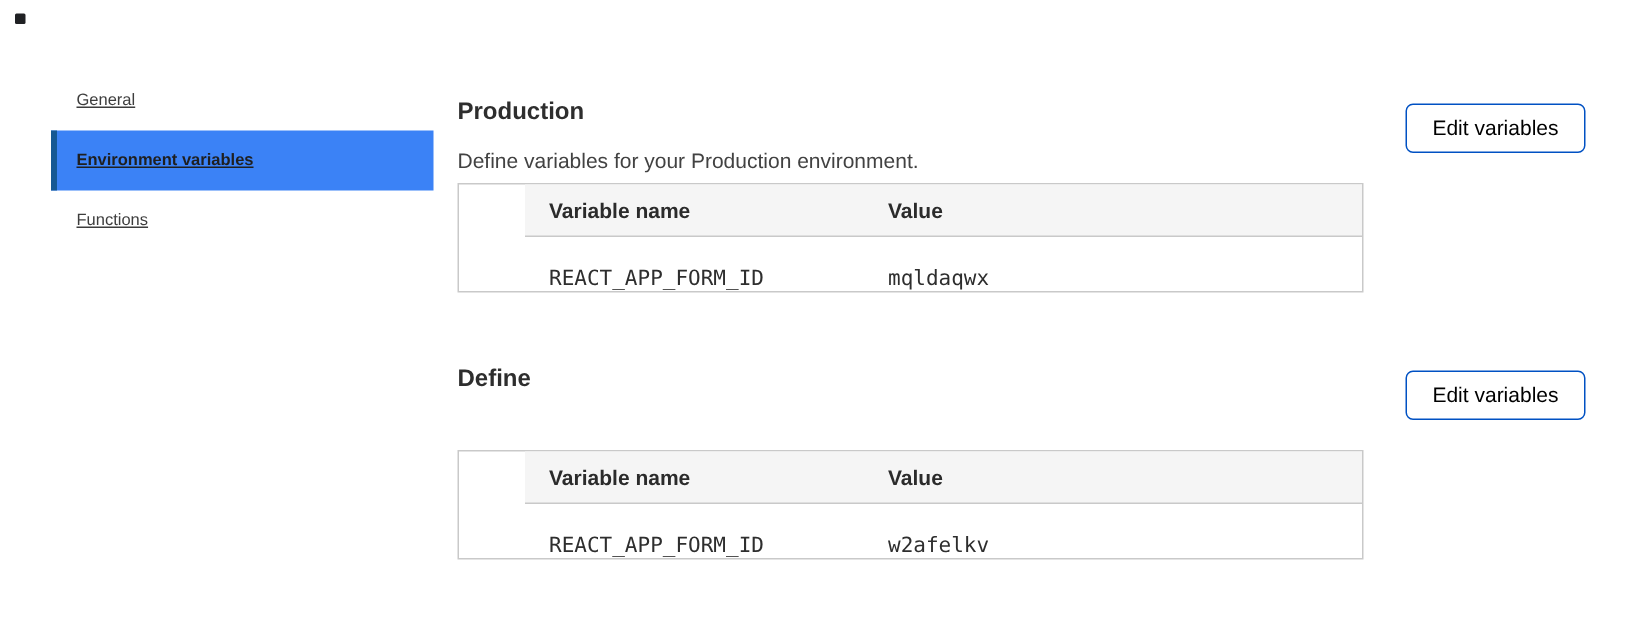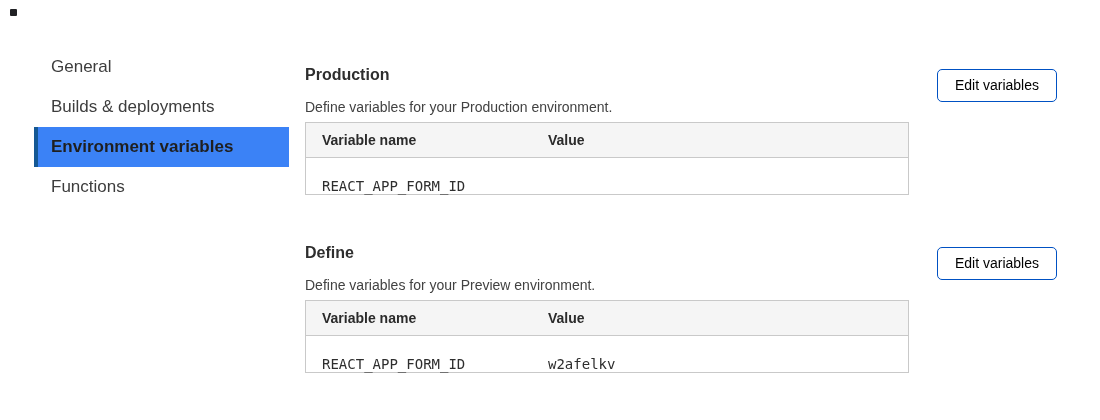--- a/index.html
+++ b/index.html
@@ -17,23 +17,24 @@
     background: #202124; border-radius: 1px;
   }
 
   
   .sidebar {
     position: absolute; left: 34px; top: 47px; width: 255px;
   }
   .nav-item {
     height: 40px; display: flex; align-items: center;
     padding-left: 17px;
-    font-size: 17px; color: #3d3d3d; cursor: pointer;
+    font-size: 11px; color: #3d3d3d; cursor: pointer;
     border-left: 4px solid transparent;
     padding-left: 13px;
+    text-decoration: underline;
   }
   .nav-item.active {
     background: #3b82f6;
     border-left: 4px solid #155894;
     font-weight: 700; color: #1f1f1f;
   }
 
   
   .main {
     position: absolute; left: 305px; top: 4px; width: 752px; height: 420px;
@@ -54,21 +55,21 @@
     position: absolute; top: 21px; right: 0;
     height: 33px; padding: 0 17px;
     background: #ffffff;
     border: 1px solid #0051c3; border-radius: 5px;
     color: #000000; font-size: 14px; font-family: inherit;
     line-height: 31px; cursor: pointer;
   }
 
   .var-table {
     position: absolute; top: 74px; left: 0; width: 604px;
-    border: 1px solid #c9c9c9; background: #ffffff;
+    border: 1px solid #c9c9c9; background: #ffffff; padding-left: 44px;
   }
   .t-head {
     height: 35px; background: #f5f5f5; border-bottom: 1px solid #c9c9c9;
     display: flex; align-items: center;
   }
   .t-row {
     height: 36px; background: #ffffff;
     display: flex; align-items: flex-end;
   }
   .c-name { width: 242px; padding-left: 16px; }
@@ -79,46 +80,45 @@
     font-size: 14px; color: #2e2e2e;
   }
 </style>
 </head>
 <body>
 
 <div class="corner-mark"></div>
 
 <nav class="sidebar">
   <div class="nav-item">General</div>
-  <div class="nav-item">Builds &amp; deployments</div>
   <div class="nav-item active">Environment variables</div>
   <div class="nav-item">Functions</div>
 </nav>
 
 <main class="main">
 
   <section class="section s0">
     <h2 class="section-title">Production</h2>
     <p class="section-desc">Define variables for your Production environment.</p>
     <button class="edit-btn">Edit variables</button>
 
     <div class="var-table">
       <div class="t-head">
         <div class="cell c-name">Variable name</div>
         <div class="cell c-value">Value</div>
       </div>
       <div class="t-row">
         <div class="cell c-name">REACT_APP_FORM_ID</div>
+        <div class="cell c-value">mqldaqwx</div>
       </div>
     </div>
   </section>
 
   <section class="section s1">
     <h2 class="section-title">Define</h2>
-    <p class="section-desc">Define variables for your Preview environment.</p>
     <button class="edit-btn">Edit variables</button>
 
     <div class="var-table">
       <div class="t-head">
         <div class="cell c-name">Variable name</div>
         <div class="cell c-value">Value</div>
       </div>
       <div class="t-row">
         <div class="cell c-name">REACT_APP_FORM_ID</div>
         <div class="cell c-value">w2afelkv</div>

